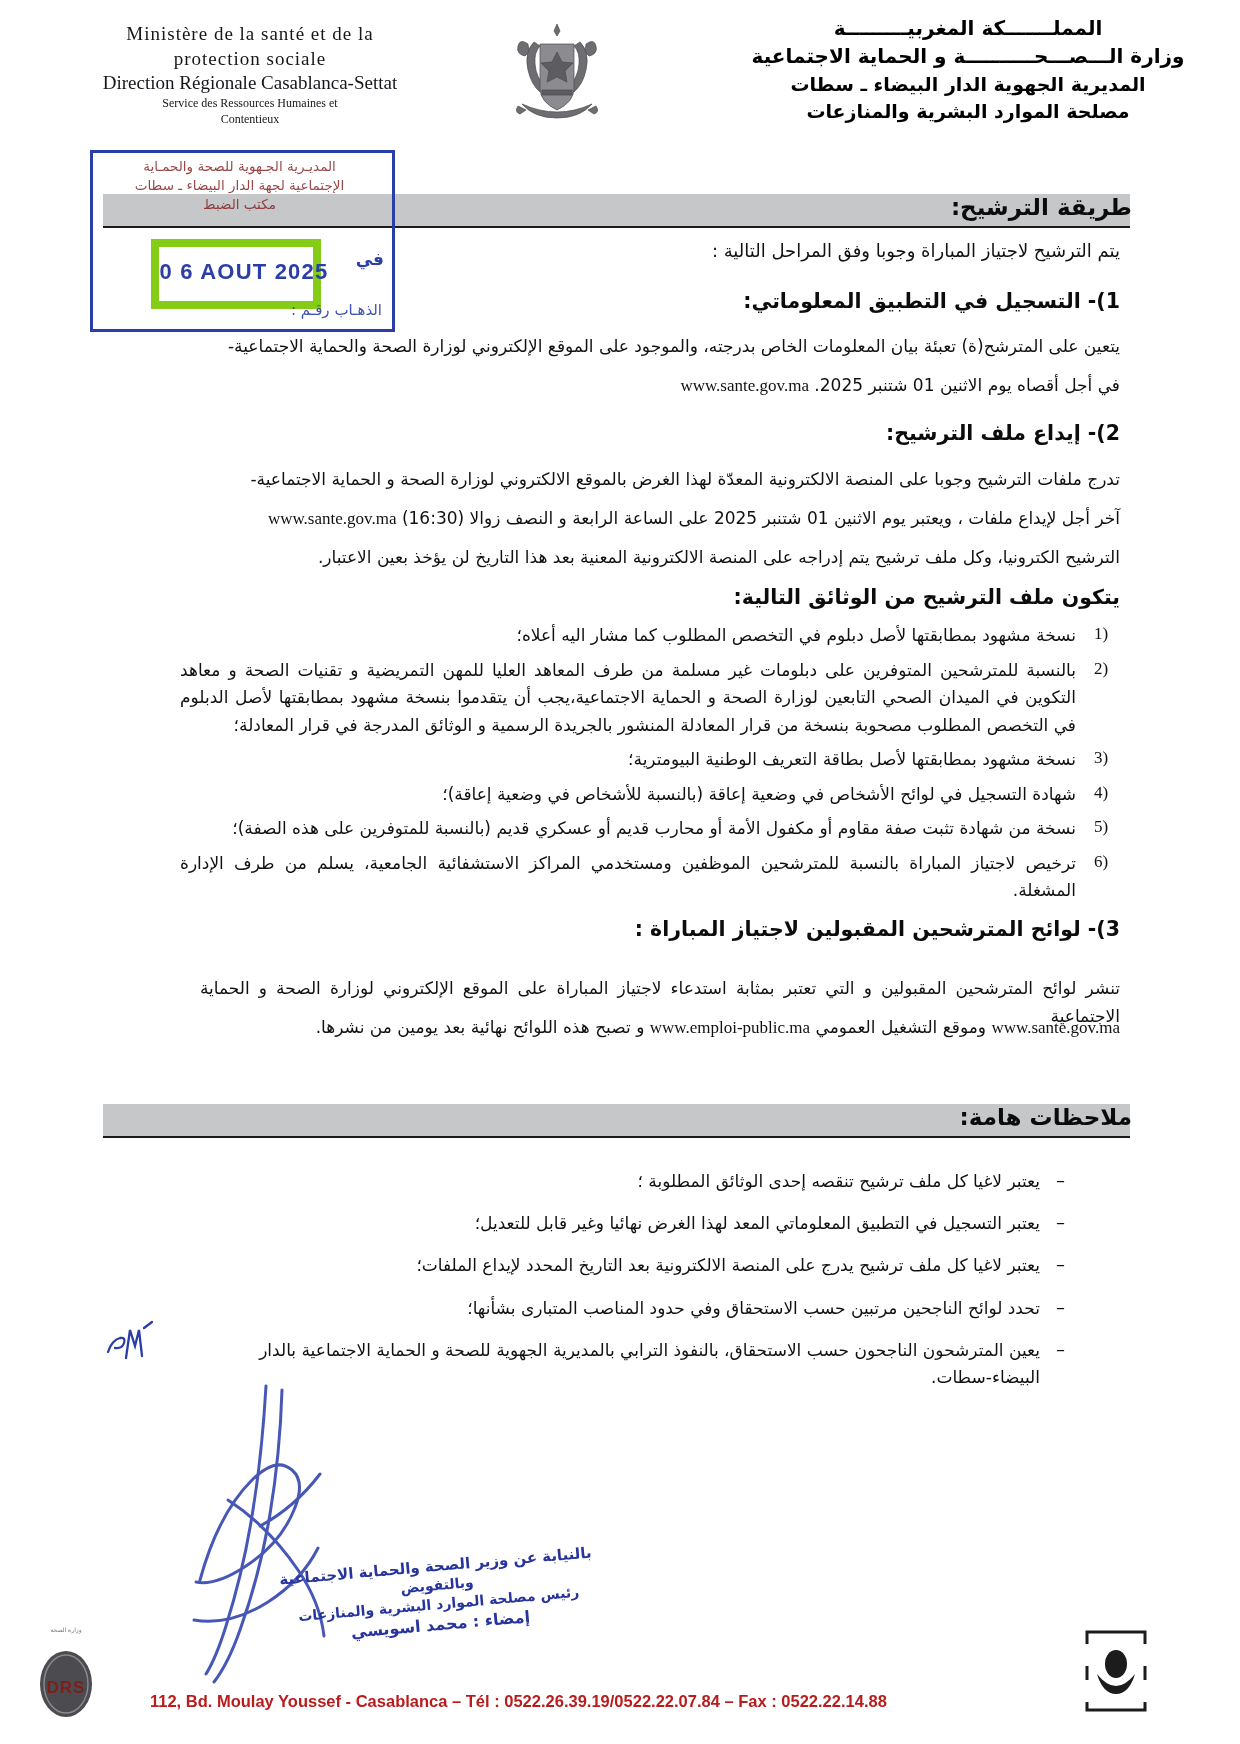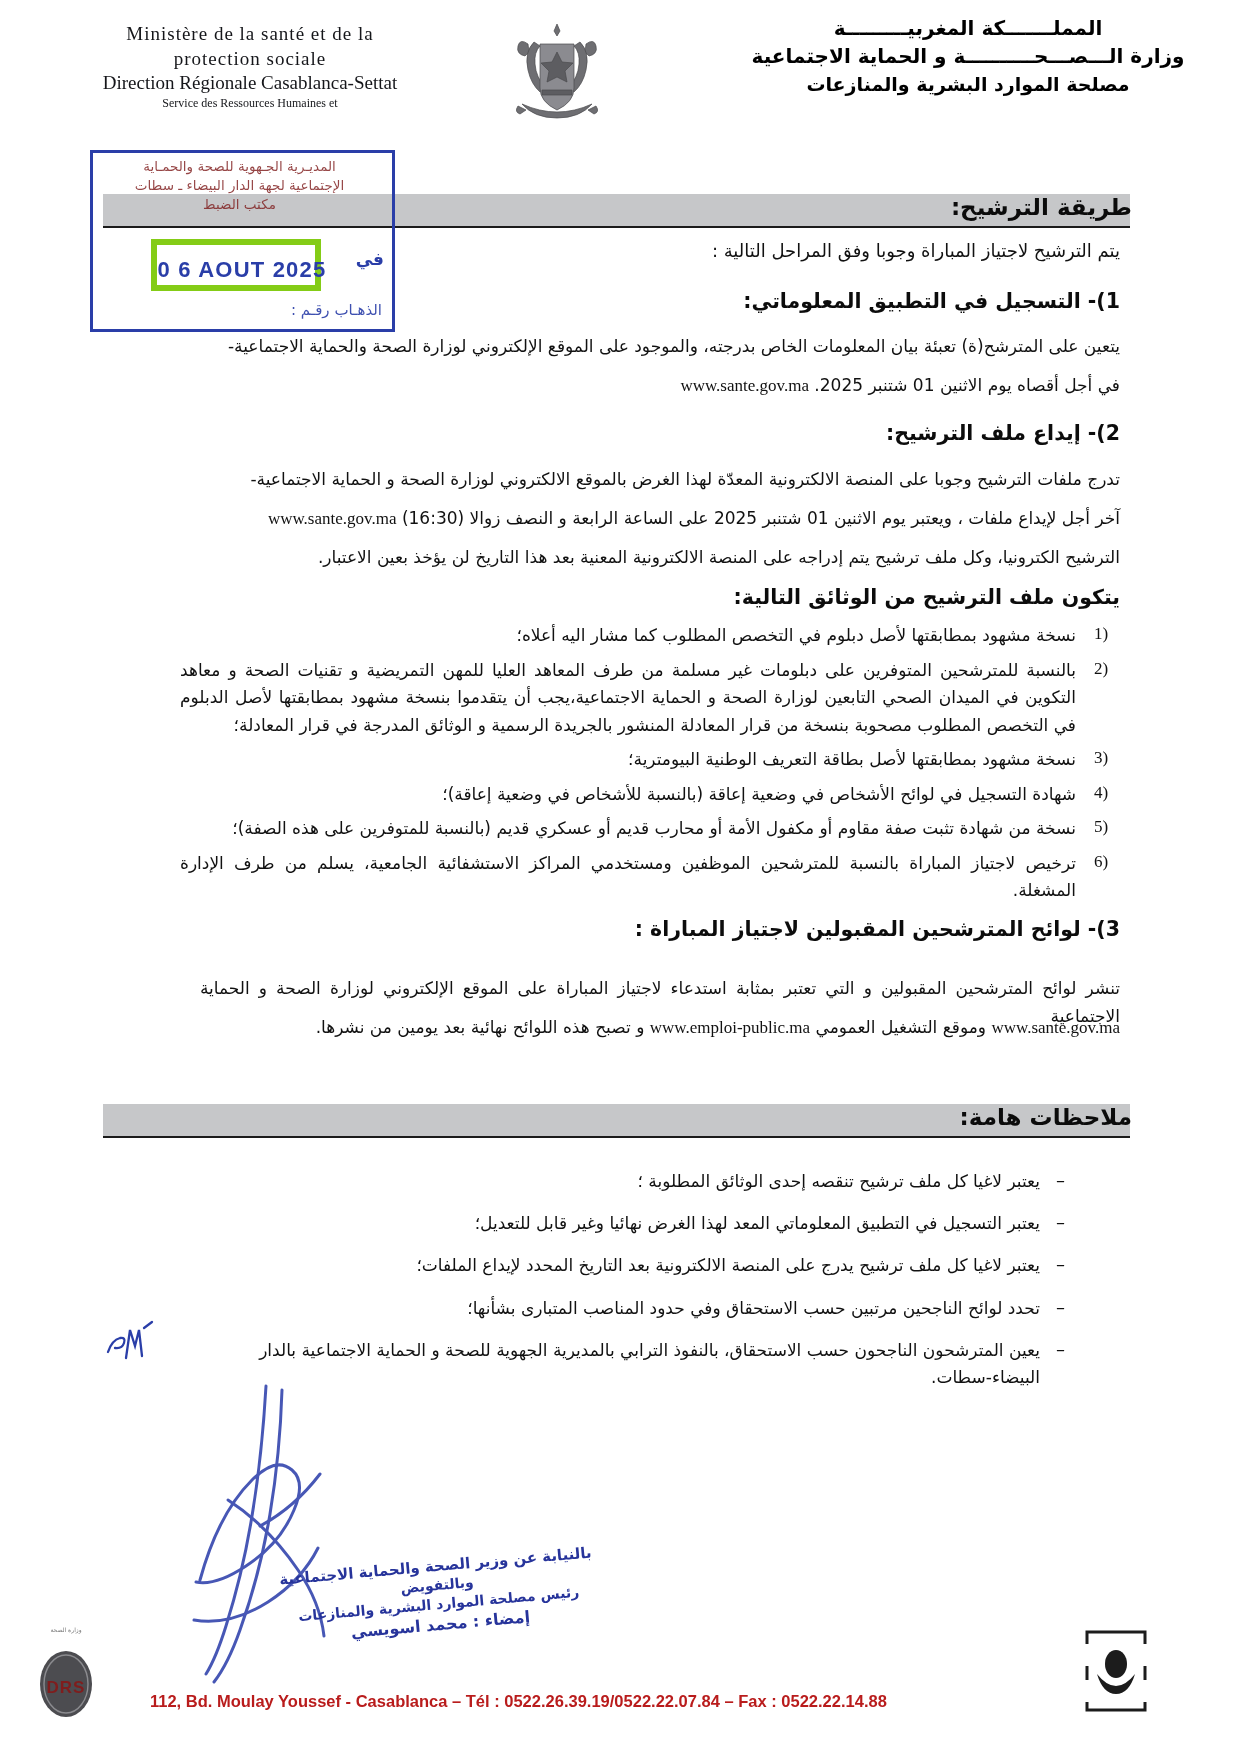--- a/index.html
+++ b/index.html
@@ -47,22 +47,22 @@
     background:transparent;
   }
   .stamp-title{
     position:absolute;right:10px;top:4px;width:285px;
     text-align:center;direction:rtl;
     color:#7f1d1d;font-size:13.5px;line-height:1.42;
     font-family:"DejaVu Sans",sans-serif;
     opacity:.82;
   }
   .stamp-datebox{
-    position:absolute;left:58px;top:86px;width:170px;height:52px;
-    border:6px solid #84cc16;box-sizing:border-box;
+    position:absolute;left:58px;top:86px;width:170px;height:70px;
+    border:8px solid #84cc16;box-sizing:border-box;
   }
   .stamp-date{
     position:absolute;left:0;top:12px;width:170px;text-align:center;
     color:#2a3ea8;font-size:22px;font-weight:bold;letter-spacing:1.2px;
     font-family:"Liberation Sans",sans-serif;direction:ltr;
   }
   .stamp-fi{
     position:absolute;right:8px;top:96px;color:#2a3ea8;font-size:17px;
     font-weight:bold;direction:rtl;
   }
@@ -163,25 +163,27 @@
 
 <div class="page">
 
   <div class="header">
 
     <div class="hdr-fr">
       <div class="l2">Ministère de la santé et de la</div>
       <div class="l2">protection sociale</div>
       <div class="l3">Direction Régionale Casablanca-Settat</div>
       <div class="l4">Service des Ressources Humaines et</div>
+      <div class="l4">Contentieux</div>
     </div>
 
     <div class="hdr-ar">
       <div class="big">المملـــــــكة المغربيـــــــــة</div>
       <div class="big">وزارة الـــصـــحــــــــــة و الحماية الاجتماعية</div>
+      <div>المديرية الجهوية الدار البيضاء ـ سطات</div>
       <div>مصلحة الموارد البشرية والمنازعات</div>
     </div>
 
     <svg class="emblem" viewBox="0 0 118 112">
       <g fill="#6e6e72" stroke="#4a4a4e" stroke-width="0.7">
         <path d="M59 4 l3 7 -3 5 -3 -5z"></path>
         <path d="M30 24 q-8 -6 -10 2 q-2 8 7 10 l4 -4z"></path>
         <path d="M88 24 q8 -6 10 2 q2 8 -7 10 l-4 -4z"></path>
         <path d="M36 22 q-10 10 -6 28 q3 14 12 22 l6 -4 q-10 -10 -11 -24 q-1 -12 5 -18z"></path>
         <path d="M82 22 q10 10 6 28 q-3 14 -12 22 l-6 -4 q10 -10 11 -24 q1 -12 -5 -18z"></path>

